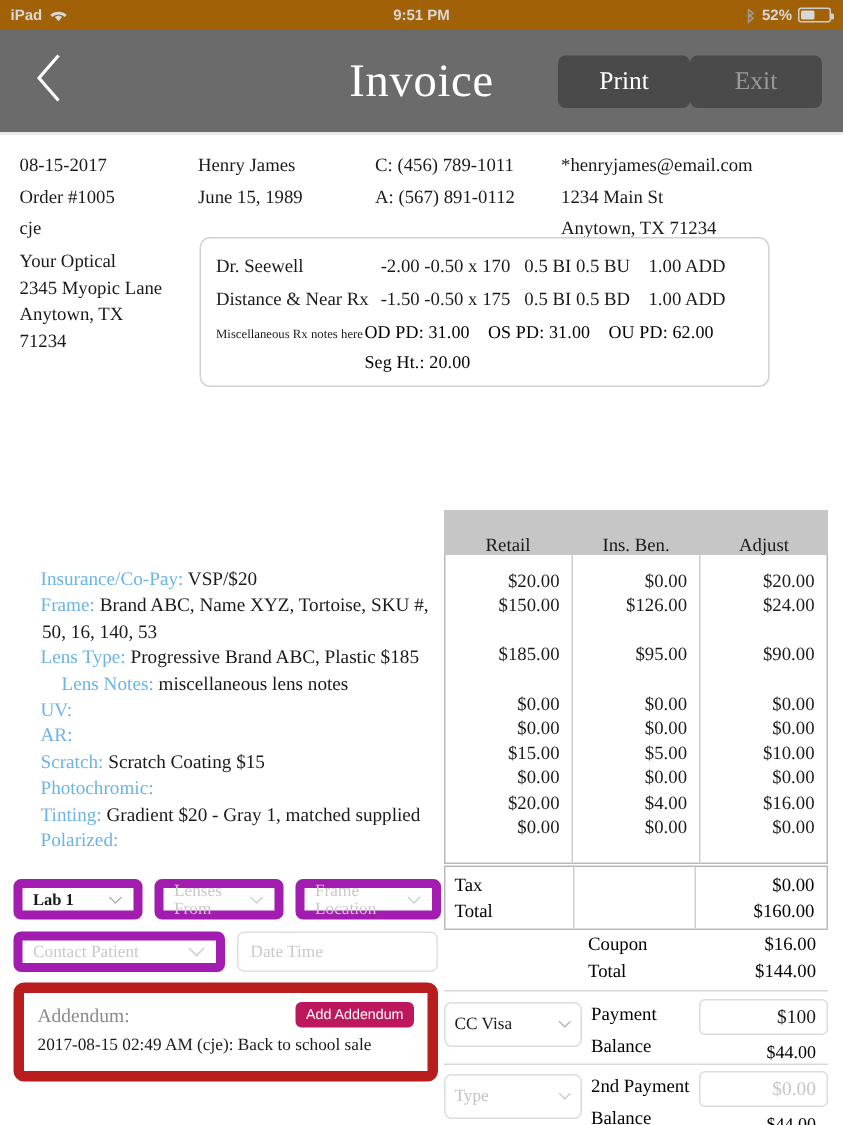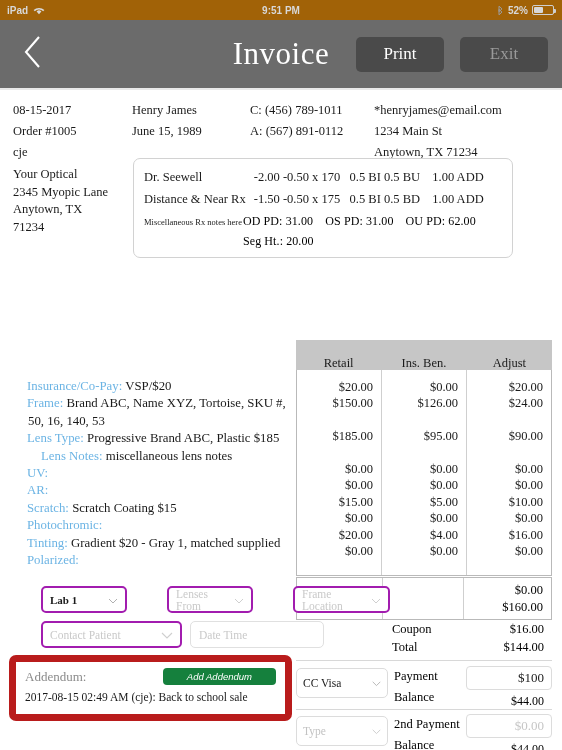--- a/index.html
+++ b/index.html
@@ -34,21 +34,21 @@
   .navbar {
     height: 68px; background: #6b6b6b; position: relative;
     display: flex; align-items: center;
   }
   .back-btn { position: absolute; left: 16px; top: 50%; transform: translateY(-50%);
     width: 34px; height: 40px; display: flex; align-items: center; justify-content: center; cursor: pointer; }
   .nav-title {
     position: absolute; left: 0; right: 0; text-align: center;
     color: #ffffff; font-size: 31px; letter-spacing: .5px; pointer-events: none;
   }
-  .nav-actions { position: absolute; right: 14px; display: flex; gap: 16px; }
+  .nav-actions { position: absolute; right: 14px; display: flex; gap: 0; }
   .nav-btn {
     background: #4a4a4a; border-radius: 5px; width: 88px; height: 35px;
     display: flex; align-items: center; justify-content: center;
     color: #ffffff; font-size: 17px; cursor: pointer; border: none;
     font-family: "Liberation Serif", serif;
   }
   .nav-btn.disabled { color: #9a9a9a; }
   .nav-sep { height: 2px; background: #e9e9e9; }
 
   
@@ -141,41 +141,41 @@
   .item-line { font-size: 12.8px; line-height: 17.4px; color: #1a1a1a; padding-left: 27px; }
   .item-line .k { color: #6cb4e4; }
   .item-line.ind { padding-left: 41px; }
   .item-line.cont { padding-left: 28px; }
 
   
   .ctl-row { position: absolute; display: flex; gap: 8px; padding-left: 9px; }
   .ctl-row.r1 { top: 496px; }
   .ctl-row.r2 { top: 531px; }
   .sel {
-    height: 27px; border: 2px solid #a21caf; border-radius: 5px; background: #fff;
-    display: flex; align-items: center; padding: 0 7px; font-size: 11.5px; cursor: pointer; margin-left: 32px;
+    height: 27px; border: 6px solid #a21caf; border-radius: 5px; background: #fff;
+    display: flex; align-items: center; padding: 0 7px; font-size: 11.5px; cursor: pointer;
   }
   .sel .chev { margin-left: auto; padding-left: 6px; }
   .sel.filled { color: #1a1a1a; font-weight: bold; font-size: 11px; }
   .sel.ph { color: #c9c9c9; }
   .txt {
     height: 27px; border: 1px solid #e0e0e0; border-radius: 5px; background: #fff;
     display: flex; align-items: center; padding: 0 8px; font-size: 11.5px; color: #c9c9c9; cursor: text;
   }
 
   
   .addendum {
     position: absolute; left: 9px; top: 565px; width: 283px; height: 66px;
     border: 7px solid #b91c1c; border-radius: 7px; background: #fff; padding: 6px 9px;
   }
   .add-head { display: flex; align-items: center; }
   .add-title { font-size: 13px; color: #8b8b8b; }
   .add-btn {
-    margin-left: auto; background: #15803d; color: #fff; border-radius: 4px;
-    font-size: 9.5px; padding: 3px 24px; cursor: pointer; font-family: "Liberation Sans", sans-serif; font-style: italic;
+    margin-left: auto; background: #be185d; color: #fff; border-radius: 4px;
+    font-size: 9.5px; padding: 3px 7px; cursor: pointer; font-family: "Liberation Sans", sans-serif;
   }
   .add-entry { font-size: 11.5px; color: #1a1a1a; margin-top: 6px; }
 </style>
 </head>
 <body>
 
 <div class="statusbar">
   <div class="sb-left">
     <span>iPad</span>
     <span class="wifi-icon">

